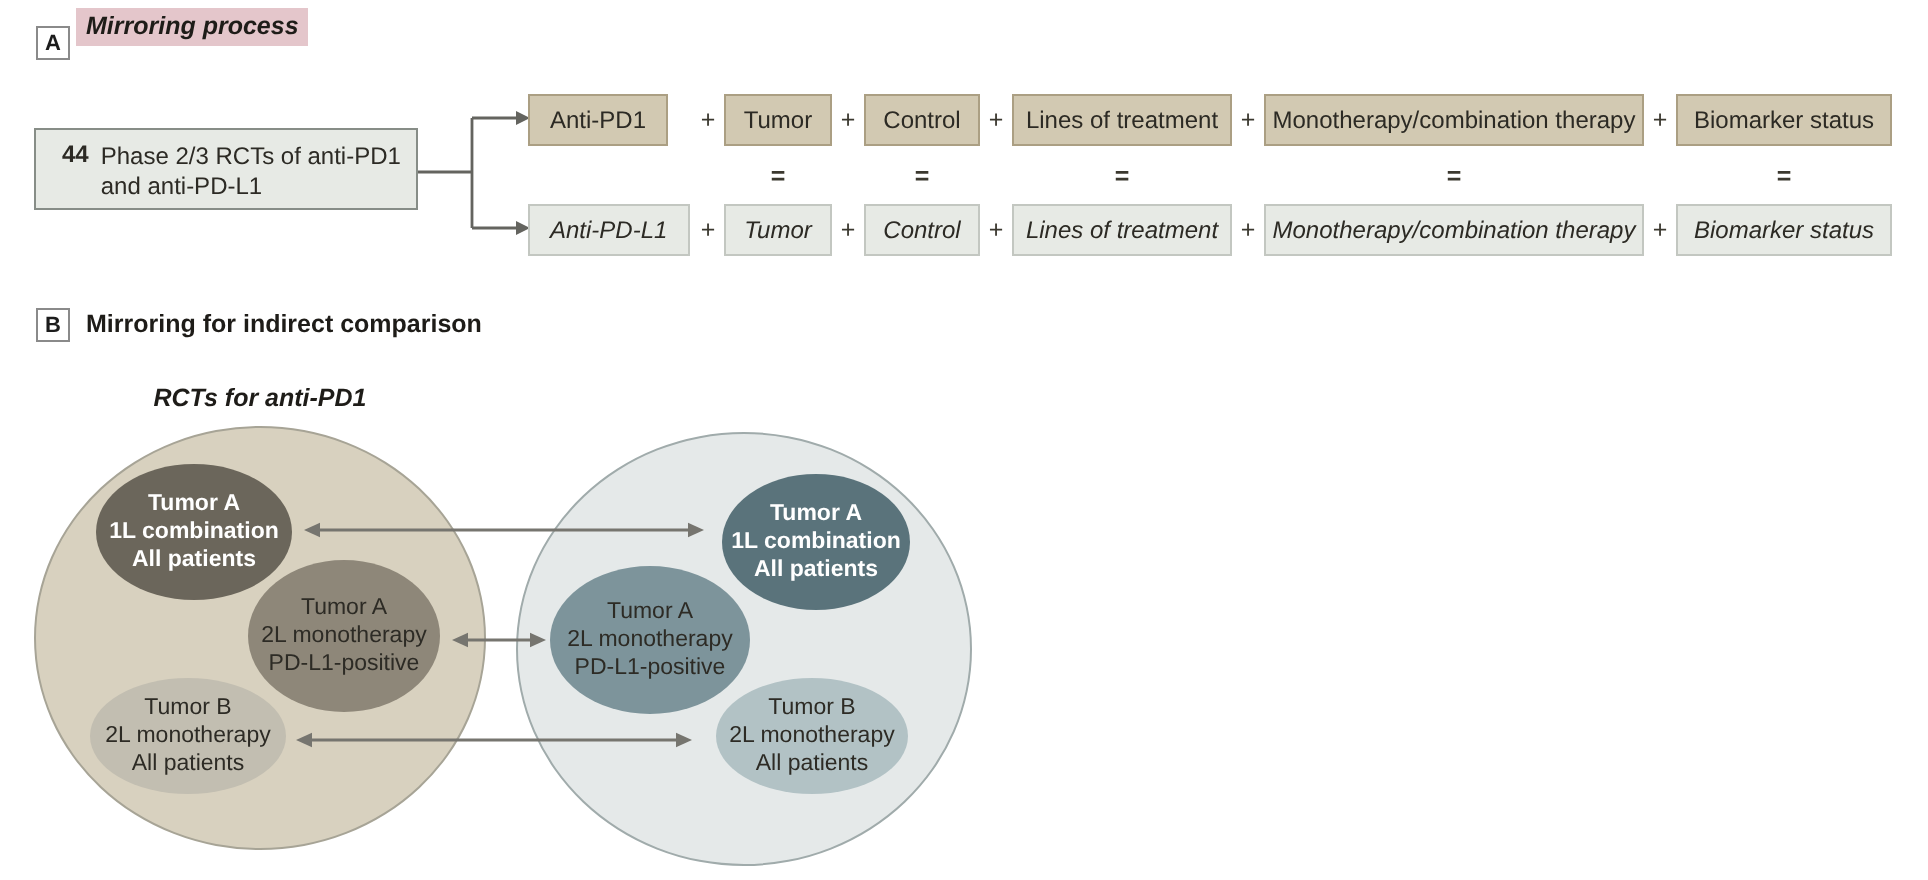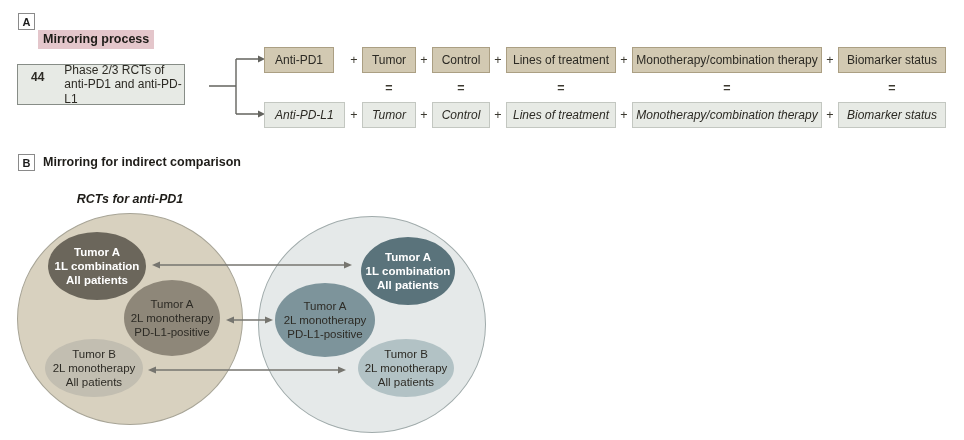--- a/index.html
+++ b/index.html
@@ -28,25 +28,25 @@
     font-size: 12.5px; font-weight: bold; color: #1e1c18;
     padding: 2px 5px;
     line-height: 15px;
   }
   .ptitle.hl { background: var(--highlight-pink, #e4c6cb); }
 
   
   .source {
     position: absolute;
     left: 17px; top: 64px;
-    width: 168px; height: 41px;
+    width: 192px; height: 41px;
     background: var(--gray-box, #e7eae5);
     border: 1px solid #878d87;
-    display: flex; gap: 20px;
-    align-items: center;
+    display: flex; gap: 6px;
+    align-items: flex-end;
     padding: 4px 0 4px 13px;
     font-size: 12px; line-height: 14.5px;
   }
   .source .num { font-weight: bold; align-self: flex-start; padding-top: 1px; }
   .source .lbl { width: 152px; }
 
   
   .agrid {
     position: absolute;
     left: 264px; top: 47px;
@@ -116,21 +116,21 @@
   .arrow-head { fill: var(--arrow, #76756f); }
   .conn-line  { stroke: #64645f; stroke-width: 1.4; fill: none; }
   .conn-head  { fill: #64645f; }
 </style>
 </head>
 <body>
 
 <div class="fig">
 
   <div class="pletter" style="left:18px; top:13px;">A</div>
-  <div class="ptitle hl" style="left:38px; top:30px;">Mirroring process</div>
+  <div class="ptitle hl" style="left:38px; top:4px;font-style:italic;">Mirroring process</div>
 
   <div class="source">
     <span class="num">44</span>
     <span class="lbl">Phase 2/3 RCTs of anti-PD1 and anti-PD-L1</span>
   </div>
 
   <svg class="conn-svg" width="60" height="90" viewBox="0 0 60 90">
     <path class="conn-line" d="M0 46 H27 M27 19 V74 M27 19 H49 M27 74 H49"></path>
     <polygon class="conn-head" points="49,15.5 49,22.5 56,19"></polygon>
     <polygon class="conn-head" points="49,70.5 49,77.5 56,74"></polygon>

